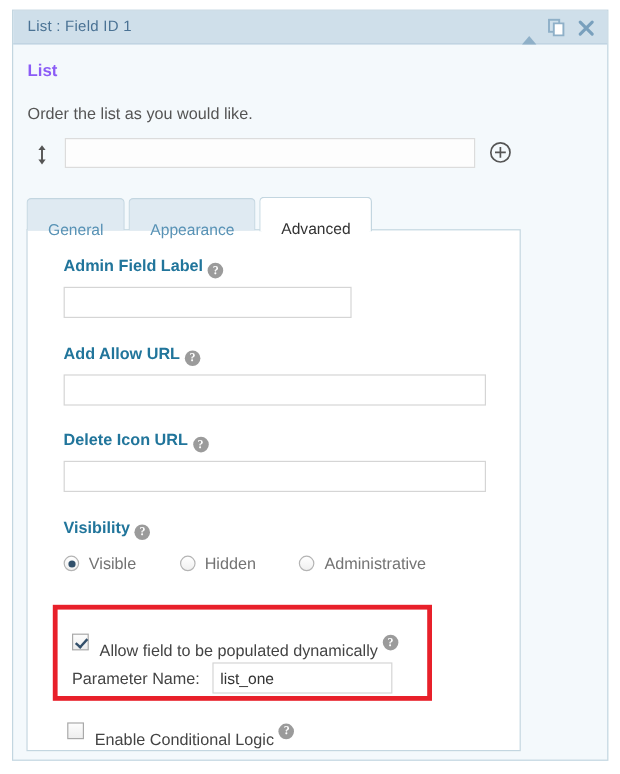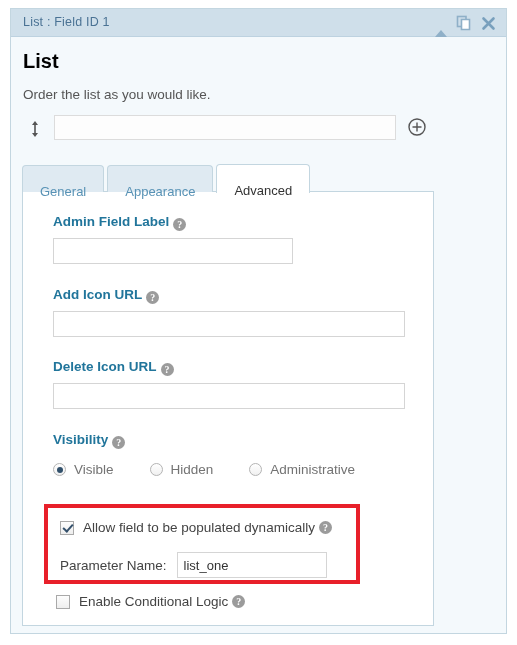--- a/index.html
+++ b/index.html
@@ -69,23 +69,23 @@
 
   
   #panel-body {
     position: relative;
     padding: 0;
   }
   #field-name {
     position: absolute;
     left: 12px;
     top: 13px;
-    font-size: 20px;
+    font-size: 14px;
     font-weight: bold;
-    color: #000000;
+    color: #8b5cf6;
   }
   #order-instruction {
     position: absolute;
     left: 12px;
     top: 50px;
     font-size: 13.5px;
     color: #555555;
   }
 
   
@@ -290,20 +290,21 @@
     width: 4px;
     height: 8px;
     border: solid #34506b;
     border-width: 0 2px 2px 0;
     transform: rotate(42deg);
   }
   .cb-label {
     font-size: 13.5px;
     color: #444444;
     white-space: nowrap;
+    margin-top: 15px;
   }
   #param-row {
     position: absolute;
     left: 12px;
     top: 44px;
     display: flex;
     align-items: center;
   }
   #param-name-label {
     font-size: 13.5px;
@@ -383,21 +384,21 @@
 
     <div class="field-group" style="left:30px; top:22px;">
       <div class="field-label">
         <span>Admin Field Label</span><span class="help-icon">?</span>
       </div>
       <input class="text-input" type="text" style="width: 240px;" value="">
     </div>
 
     <div class="field-group" style="left:30px; top:95px;">
       <div class="field-label">
-        <span>Add Icon URL</span><span class="help-icon">?</span>
+        <span>Add Allow URL</span><span class="help-icon">?</span>
       </div>
       <input class="text-input" type="text" style="width: 352px;" value="">
     </div>
 
     <div class="field-group" style="left:30px; top:167px;">
       <div class="field-label">
         <span>Delete Icon URL</span><span class="help-icon">?</span>
       </div>
       <input class="text-input" type="text" style="width: 352px;" value="">
     </div>

